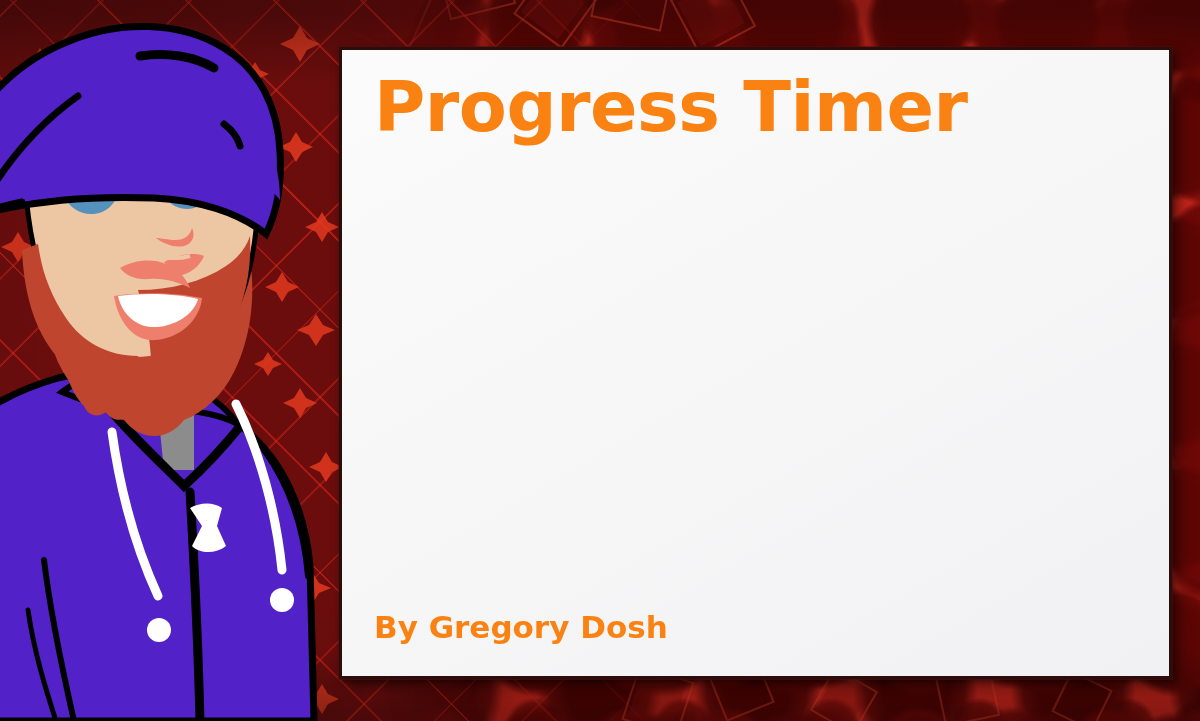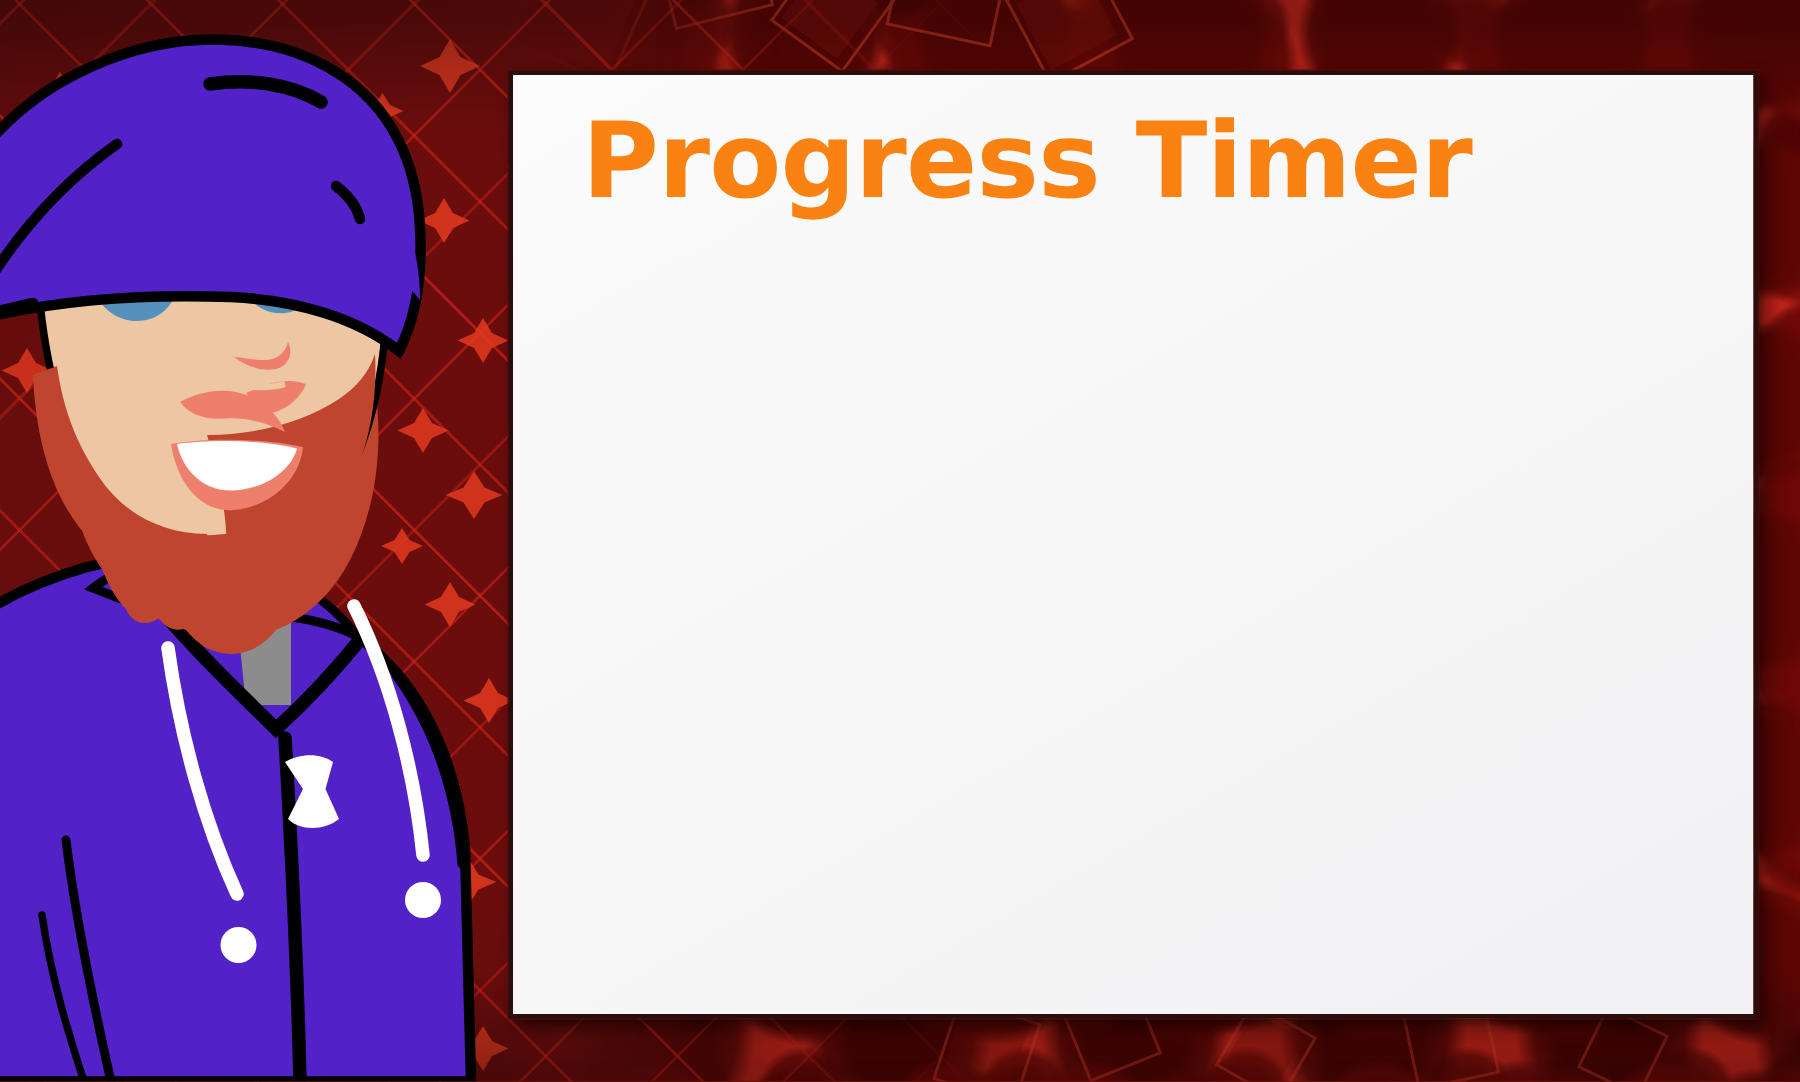--- a/index.html
+++ b/index.html
@@ -118,21 +118,21 @@
     box-sizing: border-box;
     box-shadow:
       0 0 0 1px rgba(80,16,12,0.55),
       7px 8px 14px rgba(0,0,0,0.45),
       2px 3px 5px rgba(0,0,0,0.35);
   }
 
   #slide-inner {
     position: absolute;
     inset: 0;
-    padding: 22px 30px 24px 44px;
+    padding: 22px 30px 24px 30px;
     box-sizing: border-box;
     display: flex;
     flex-direction: column;
     justify-content: space-between;
   }
 
   #slide-title {
     color: #f98212;
     font-family: "DejaVu Sans", sans-serif;
     font-weight: bold;
@@ -232,20 +232,21 @@
       </g>
     </svg>
 
     <div class="bg-vignette"></div>
   </div>
 
   <div id="slide">
     <div id="slide-inner">
       <h1 id="slide-title">Progress Timer</h1>
       <div id="slide-body"></div>
+      <p id="slide-byline">By Gregory Dosh</p>
     </div>
   </div>
 
   <svg id="avatar" viewBox="0 0 352 721" preserveAspectRatio="none" aria-hidden="true">
 
     <g>
 
       <path d="M-60 721 L-60 470 C-40 430 10 395 70 378 C110 368 150 372 182 386
                C214 400 250 418 276 448 C302 478 318 520 322 566 L326 721 Z" fill="#5222c8" stroke="#000" stroke-width="7"></path>
 

